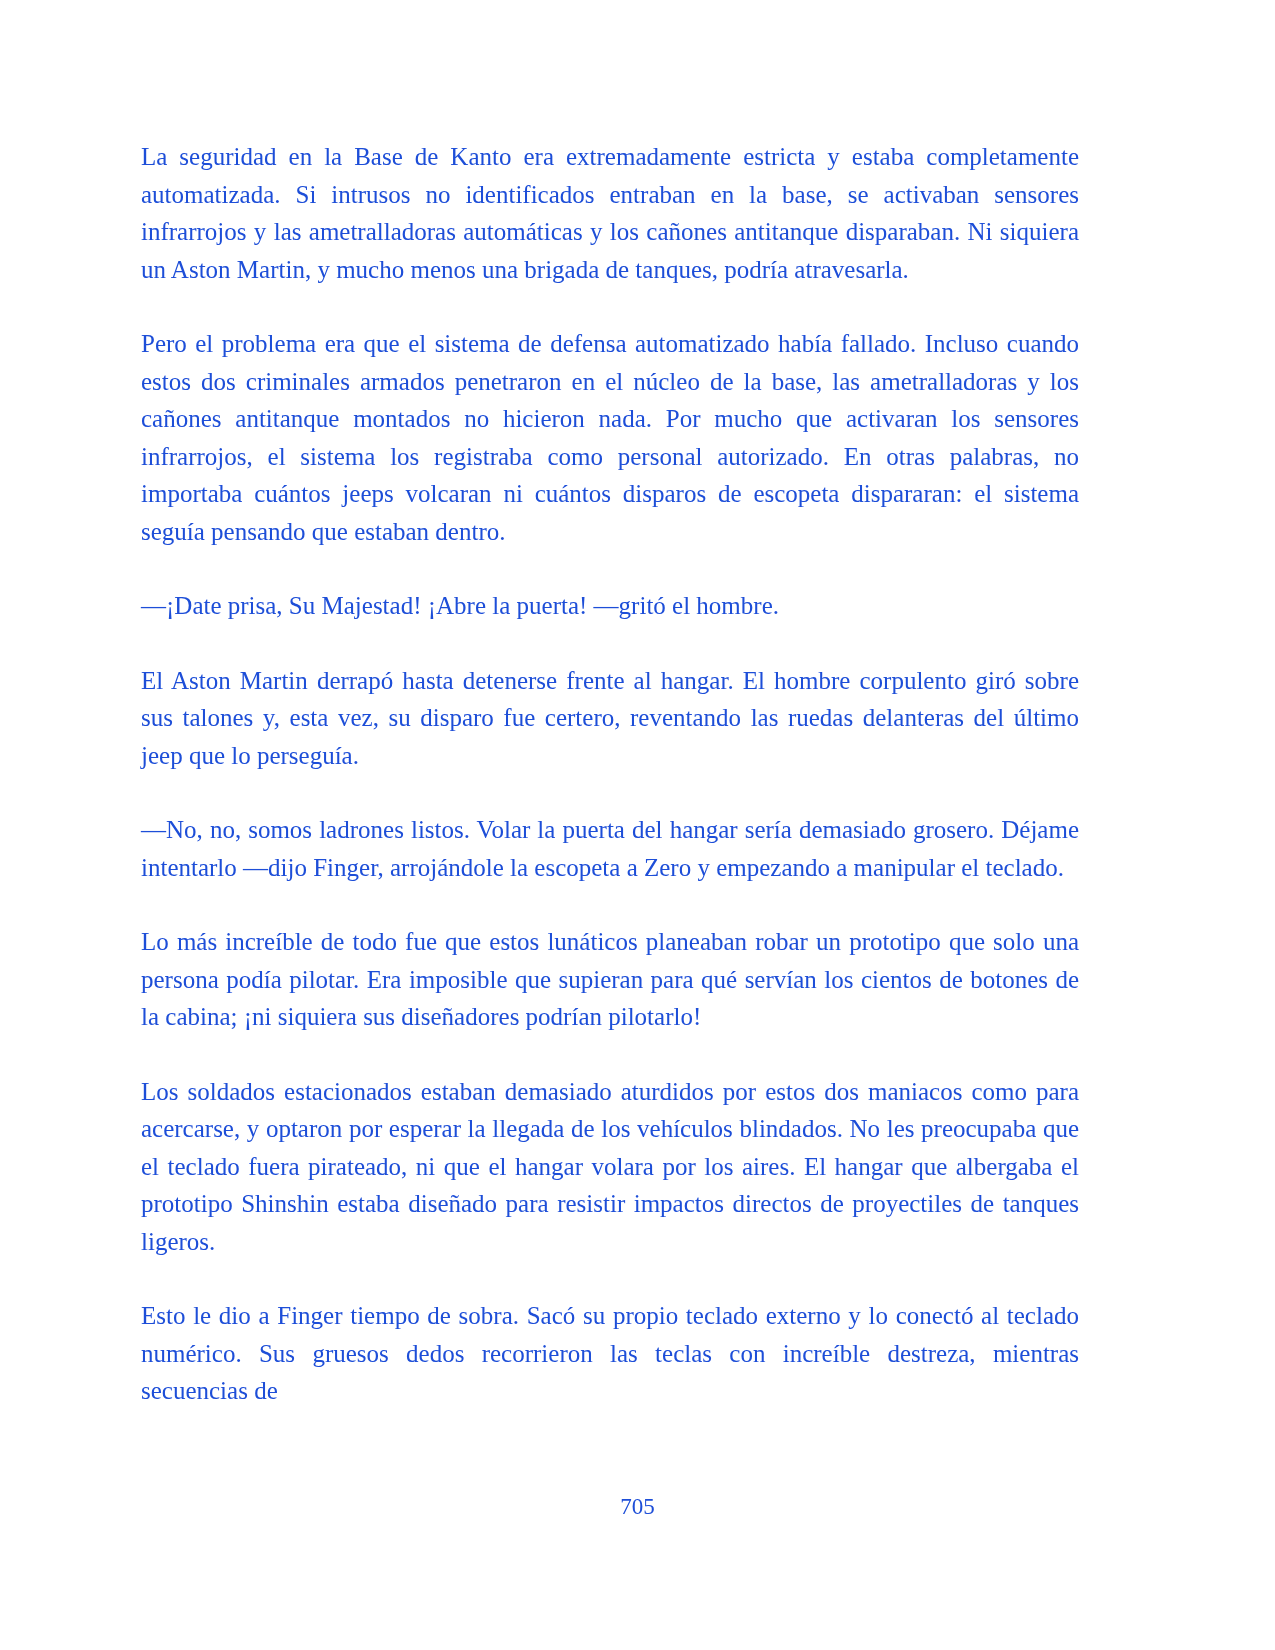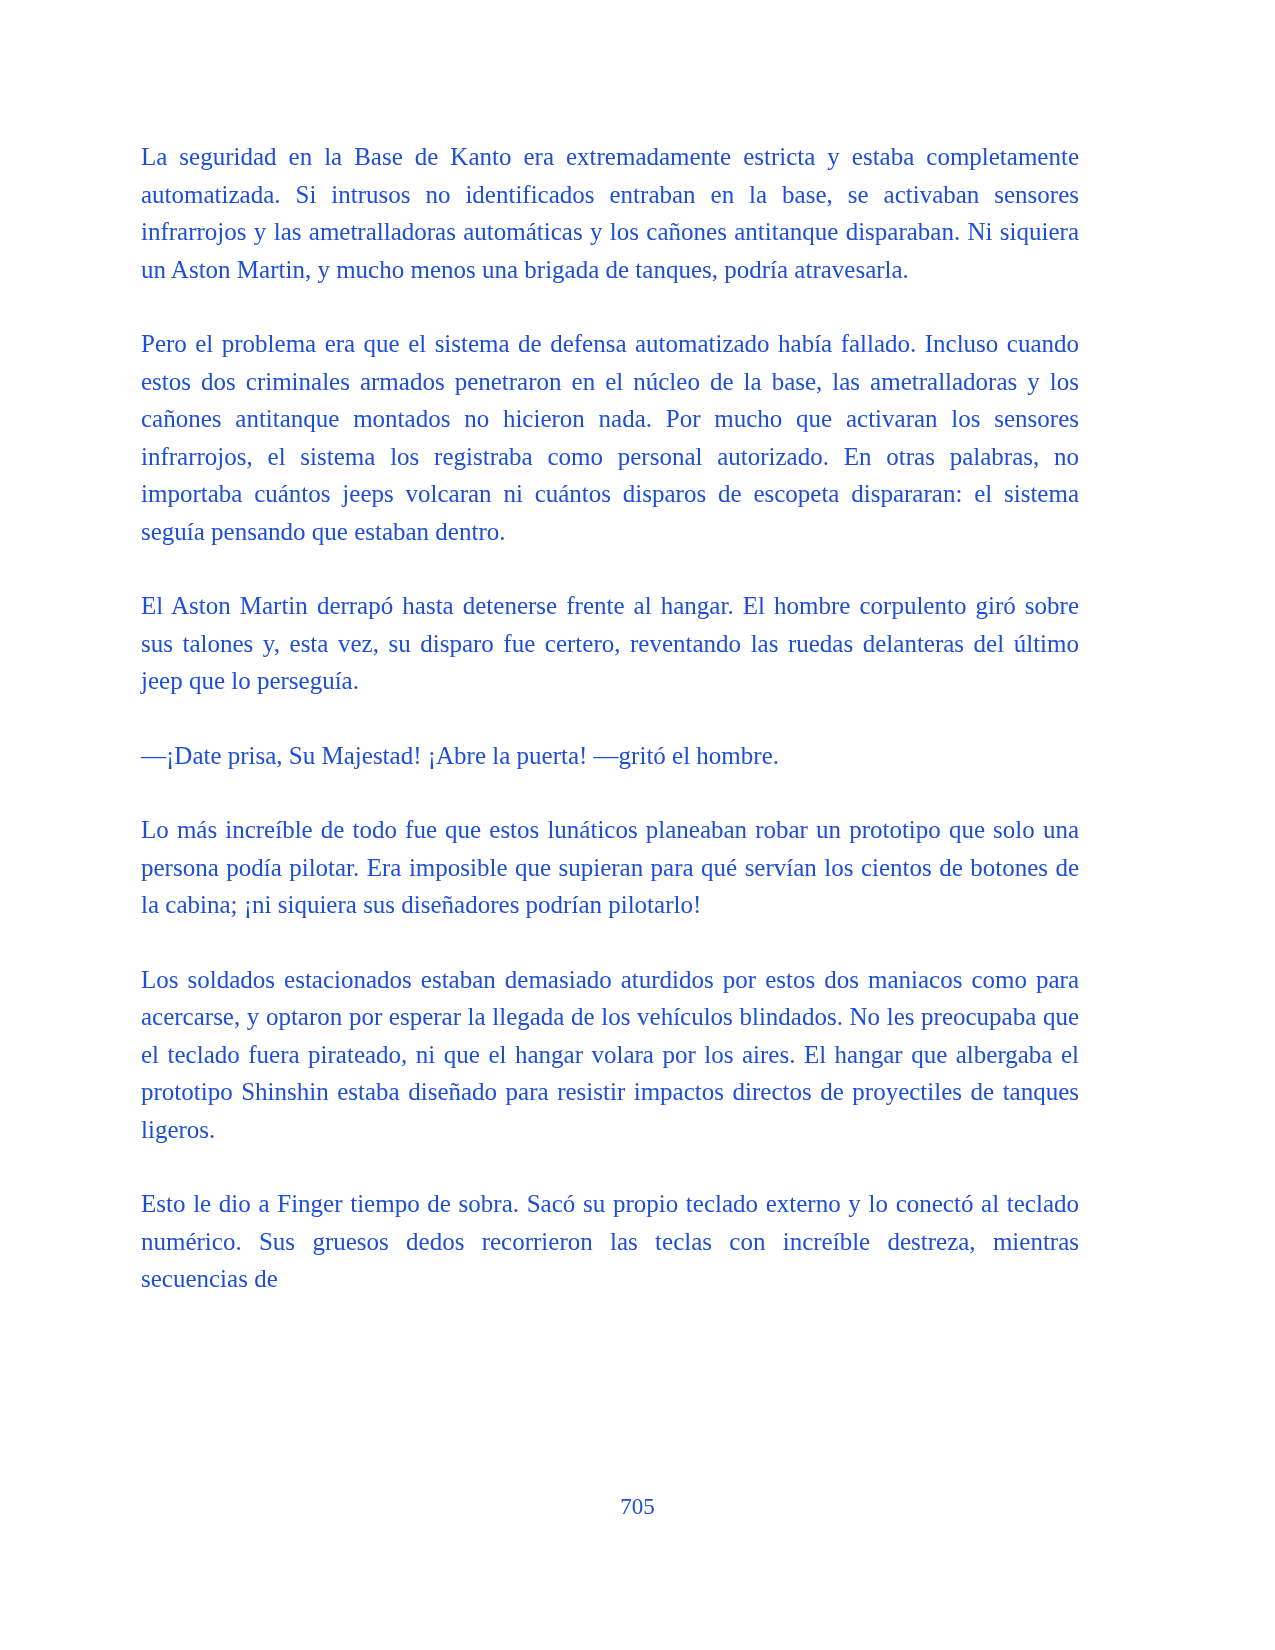--- a/index.html
+++ b/index.html
@@ -41,20 +41,21 @@
     line-height: 1;
   }
 </style>
 </head>
 <body>
 
 <div class="page">
   <div class="text-block">
     <p>La seguridad en la Base de Kanto era extremadamente estricta y estaba completamente automatizada. Si intrusos no identificados entraban en la base, se activaban sensores infrarrojos y las ametralladoras automáticas y los cañones antitanque disparaban. Ni siquiera un Aston Martin, y mucho menos una brigada de tanques, podría atravesarla.</p>
     <p>Pero el problema era que el sistema de defensa automatizado había fallado. Incluso cuando estos dos criminales armados penetraron en el núcleo de la base, las ametralladoras y los cañones antitanque montados no hicieron nada. Por mucho que activaran los sensores infrarrojos, el sistema los registraba como personal autorizado. En otras palabras, no importaba cuántos jeeps volcaran ni cuántos disparos de escopeta dispararan: el sistema seguía pensando que estaban dentro.</p>
+    <p>—¡Date prisa, Su Majestad! ¡Abre la puerta! —gritó el hombre.</p>
     <p>El Aston Martin derrapó hasta detenerse frente al hangar. El hombre corpulento giró sobre sus talones y, esta vez, su disparo fue certero, reventando las ruedas delanteras del último jeep que lo perseguía.</p>
-    <p>—¡Date prisa, Su Majestad! ¡Abre la puerta! —gritó el hombre.</p>
+    <p>—No, no, somos ladrones listos. Volar la puerta del hangar sería demasiado grosero. Déjame intentarlo —dijo Finger, arrojándole la escopeta a Zero y empezando a manipular el teclado.</p>
     <p>Lo más increíble de todo fue que estos lunáticos planeaban robar un prototipo que solo una persona podía pilotar. Era imposible que supieran para qué servían los cientos de botones de la cabina; ¡ni siquiera sus diseñadores podrían pilotarlo!</p>
     <p>Los soldados estacionados estaban demasiado aturdidos por estos dos maniacos como para acercarse, y optaron por esperar la llegada de los vehículos blindados. No les preocupaba que el teclado fuera pirateado, ni que el hangar volara por los aires. El hangar que albergaba el prototipo Shinshin estaba diseñado para resistir impactos directos de proyectiles de tanques ligeros.</p>
     <p>Esto le dio a Finger tiempo de sobra. Sacó su propio teclado externo y lo conectó al teclado numérico. Sus gruesos dedos recorrieron las teclas con increíble destreza, mientras secuencias de</p>
   </div>
   <div class="page-number">705</div>
 </div>
 
 </body></html>

